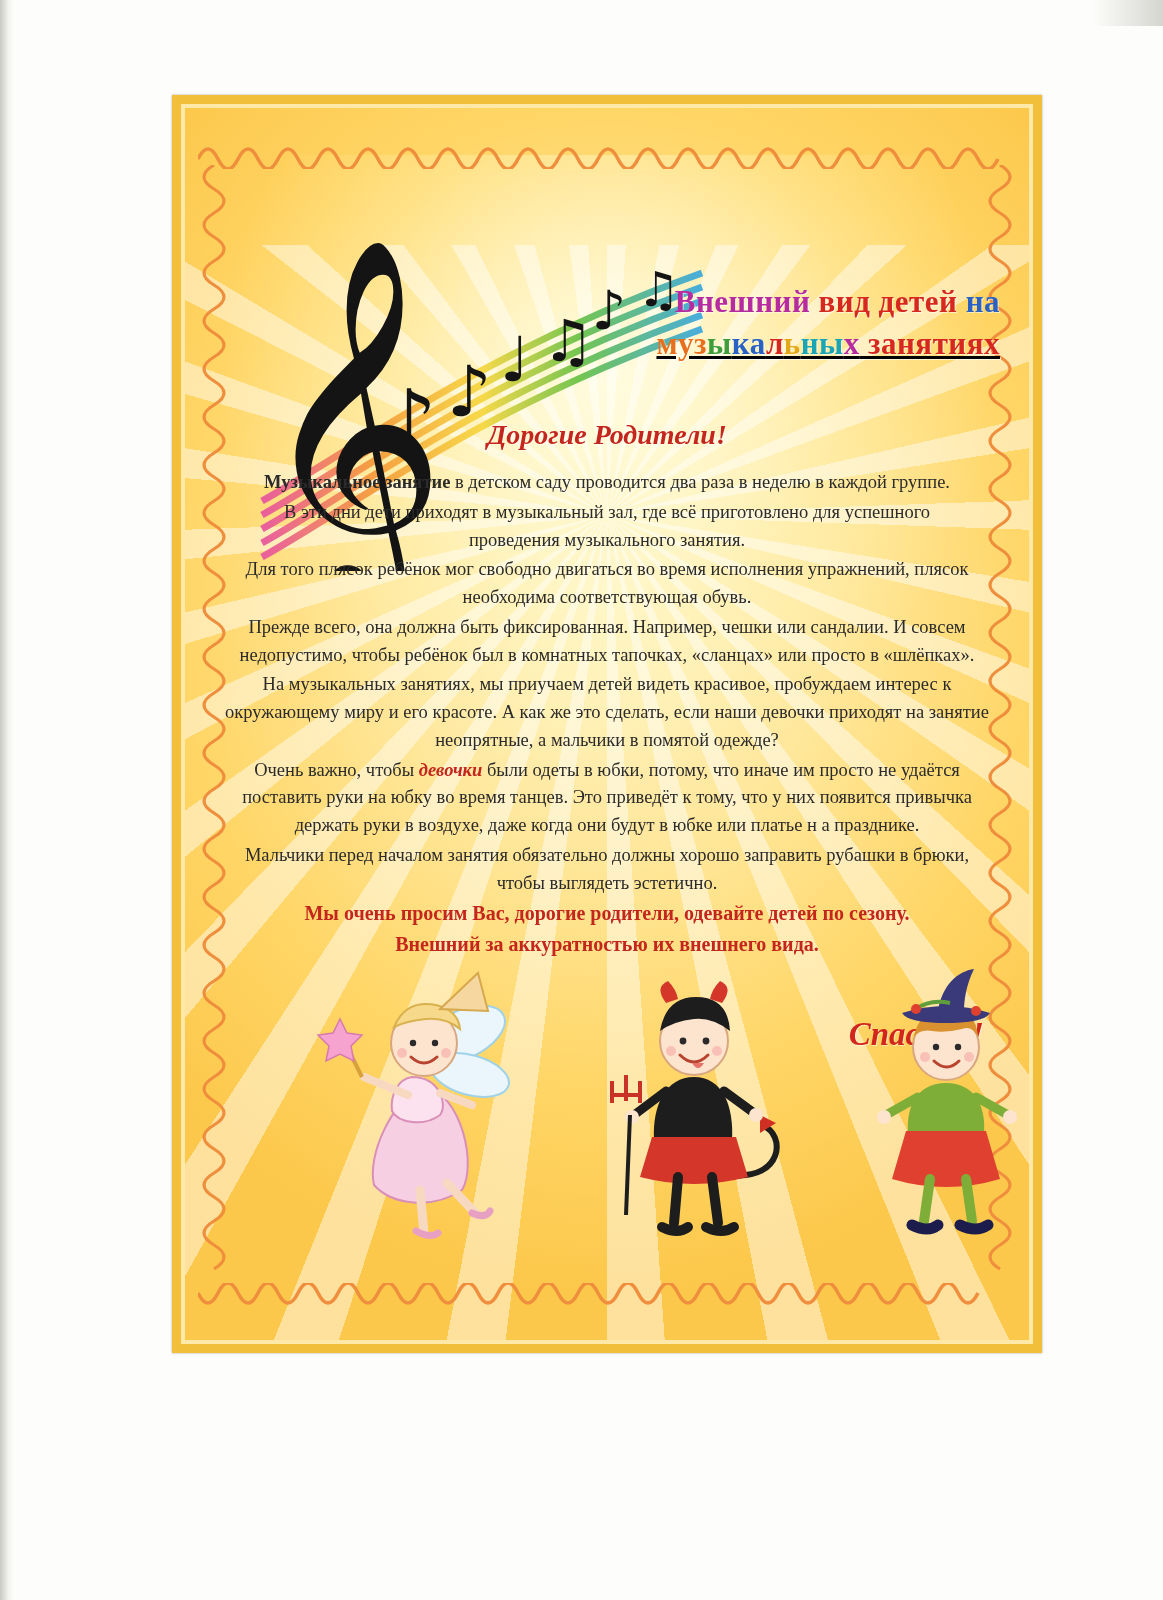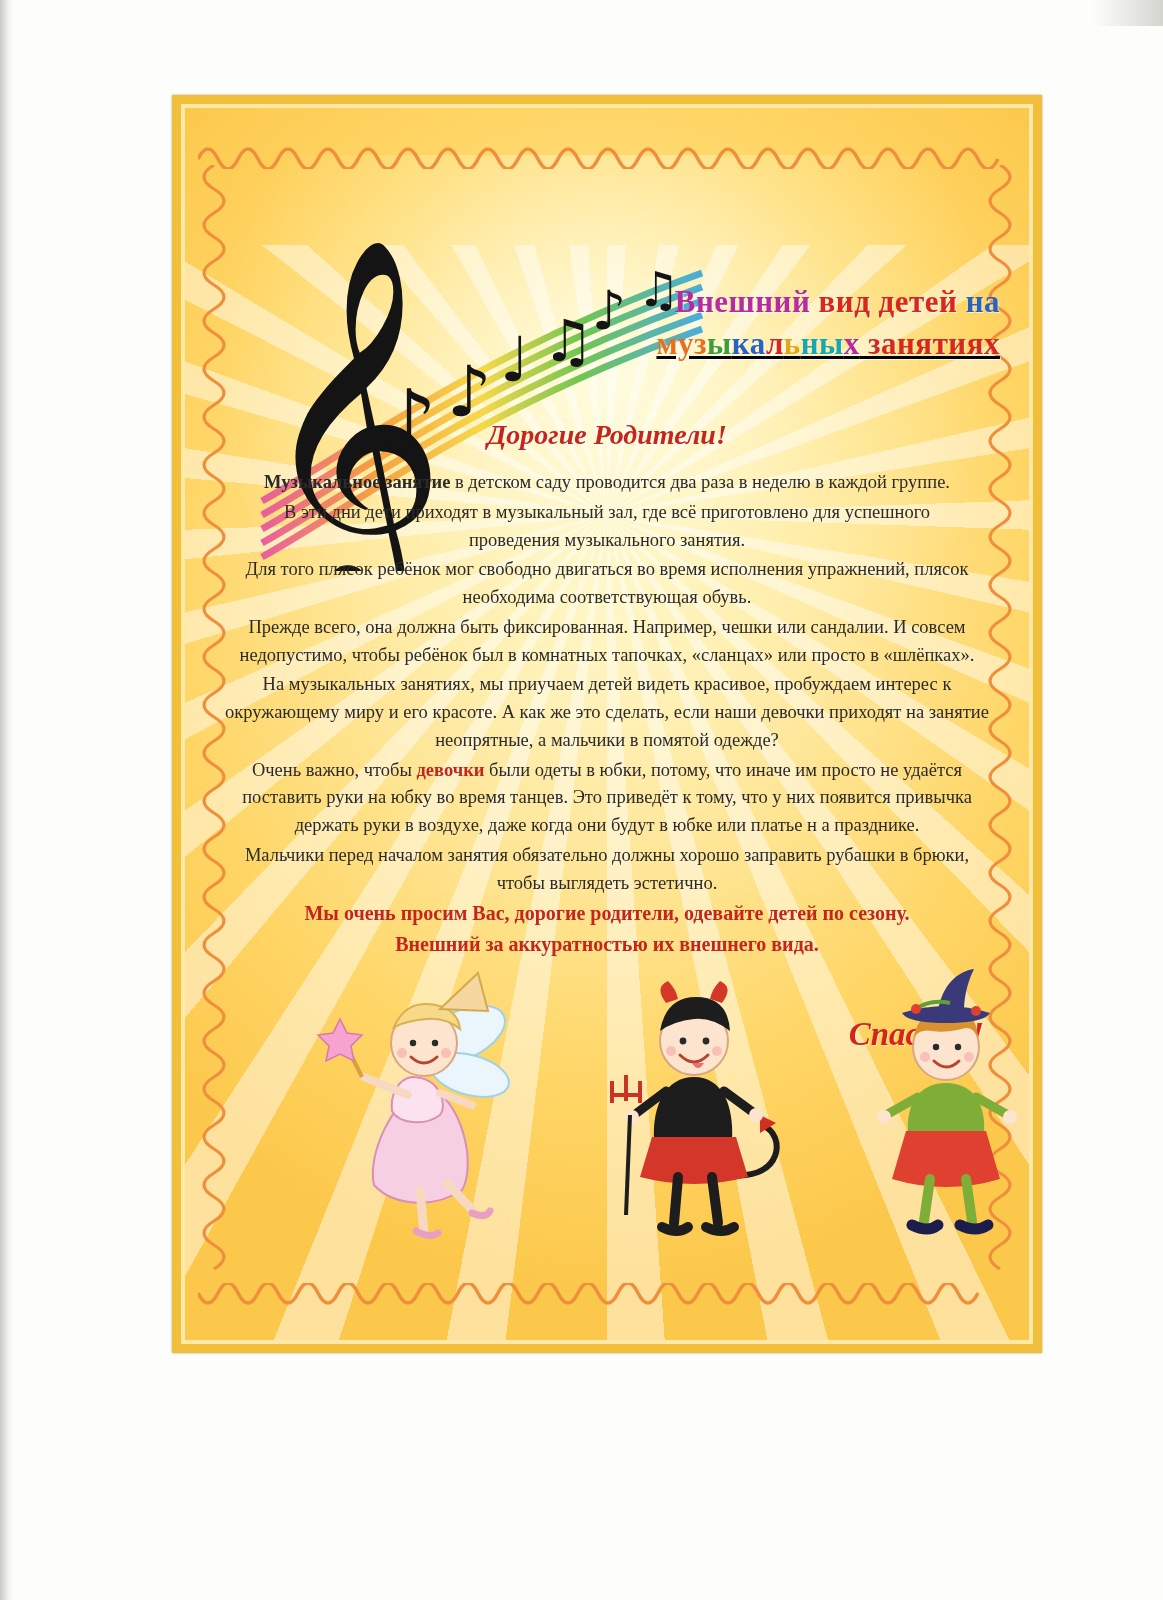--- a/index.html
+++ b/index.html
@@ -154,21 +154,21 @@
     right: 8px;
     top: 288px;
     text-align: center;
     font-size: 18.5px;
     line-height: 1.5;
     color: #2b2b2b;
   }
   .body-text p { margin: 0 0 2px 0; }
   .p-ind { padding: 0 22px; }
   .b { font-weight: bold; }
-  .red { color:#c4261d; font-weight: bold; }
+  .red { color:#c4261d; font-weight: bold; font-style: italic; }
   .final {
     color:#c4261d;
     font-weight: bold;
     font-size: 20px;
     line-height: 1.45;
   }
 
   .thanks {
     position: absolute;
     right: 18px;

